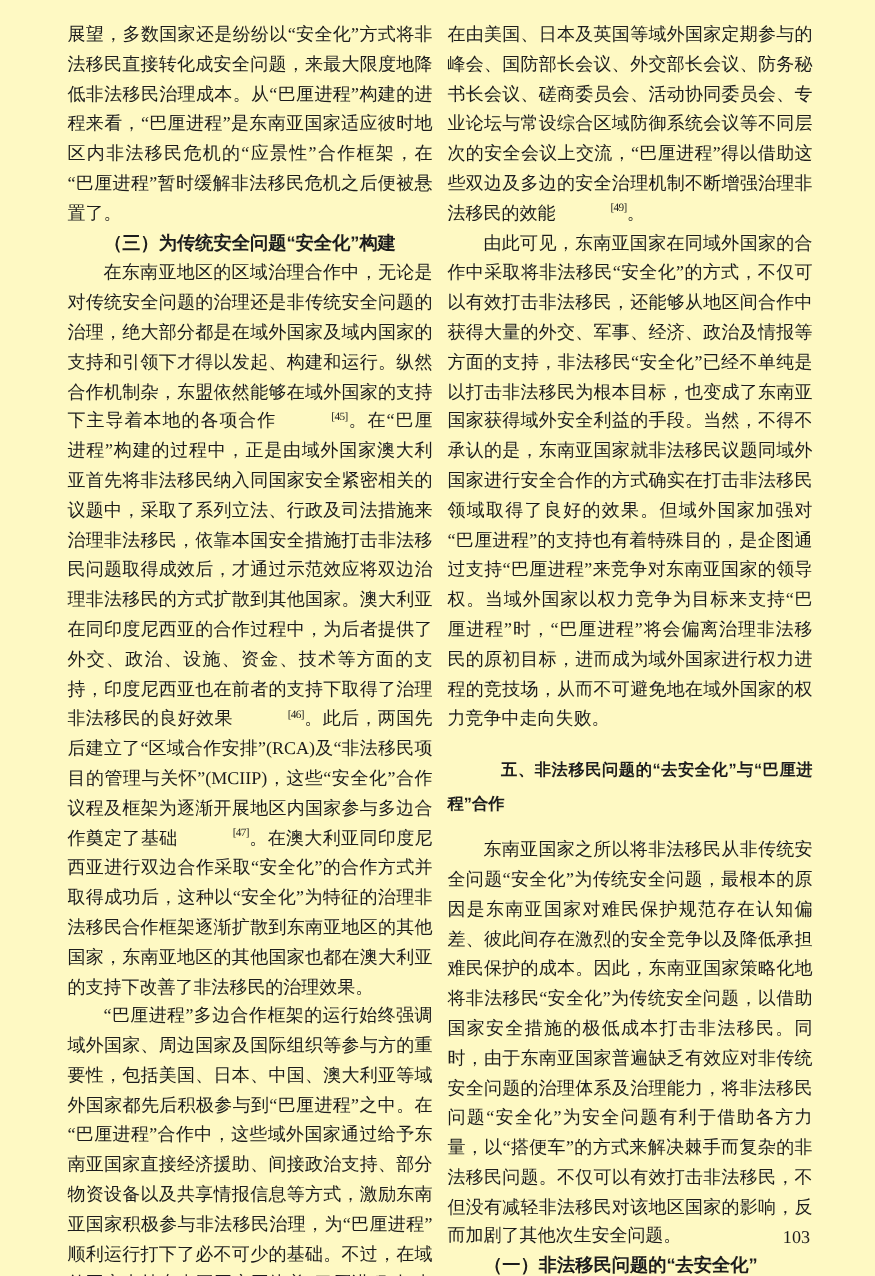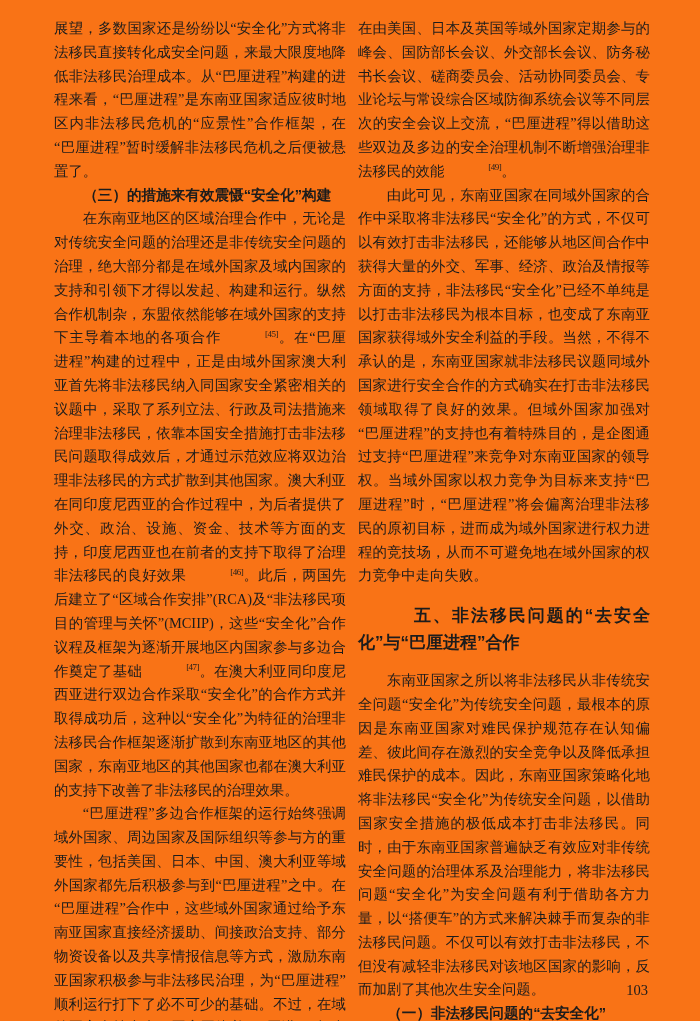--- a/index.html
+++ b/index.html
@@ -1,19 +1,19 @@
 <!DOCTYPE html>
 <html lang="zh"><head>
 <meta charset="utf-8">
 <style>
   html,body{margin:0;padding:0;background:#e8e8e8;}
   .page{
     position:relative;
     width:700px;height:1021px;
-    background:#f97316;
+    background:#fef9c3;
     margin:0 auto;
     overflow:hidden;
     font-family:"Liberation Serif","DejaVu Serif",serif;
     color:#1c1c1c;
   }
   .columns{
     position:absolute;
     left:54px;top:17px;
     width:596px;
     display:flex;
@@ -38,21 +38,21 @@
   h3.sub-heading{
     margin:0;
     font-size:14.6px;
     line-height:23.8px;
     font-weight:bold;
     text-indent:2em;
     font-family:"Liberation Sans","DejaVu Sans",sans-serif;
   }
   h2.section-heading{
     margin:14px 0 13px 0;
-    font-size:17px;
+    font-size:13px;
     line-height:27px;
     font-weight:bold;
     text-indent:3.3em;
     text-align:justify;
     font-family:"Liberation Sans","DejaVu Sans",sans-serif;
   }
   .page-number{
     position:absolute;
     right:52px;
     bottom:22px;
@@ -61,21 +61,21 @@
   }
 </style>
 </head>
 <body>
 
 <div class="page">
   <div class="columns">
 
     <div class="col">
       <p class="noindent">展望，多数国家还是纷纷以“安全化”方式将非法移民直接转化成安全问题，来最大限度地降低非法移民治理成本。从“巴厘进程”构建的进程来看，“巴厘进程”是东南亚国家适应彼时地区内非法移民危机的“应景性”合作框架，在“巴厘进程”暂时缓解非法移民危机之后便被悬置了。</p>
-      <h3 class="sub-heading">（三）的措施来有效震慑“安全化”构建</h3>
+      <h3 class="sub-heading">（三）为传统安全问题“安全化”构建</h3>
       <p>在东南亚地区的区域治理合作中，无论是对传统安全问题的治理还是非传统安全问题的治理，绝大部分都是在域外国家及域内国家的支持和引领下才得以发起、构建和运行。纵然合作机制杂，东盟依然能够在域外国家的支持下主导着本地的各项合作<sup>[45]</sup>。在“巴厘进程”构建的过程中，正是由域外国家澳大利亚首先将非法移民纳入同国家安全紧密相关的议题中，采取了系列立法、行政及司法措施来治理非法移民，依靠本国安全措施打击非法移民问题取得成效后，才通过示范效应将双边治理非法移民的方式扩散到其他国家。澳大利亚在同印度尼西亚的合作过程中，为后者提供了外交、政治、设施、资金、技术等方面的支持，印度尼西亚也在前者的支持下取得了治理非法移民的良好效果<sup>[46]</sup>。此后，两国先后建立了“区域合作安排”(RCA)及“非法移民项目的管理与关怀”(MCIIP)，这些“安全化”合作议程及框架为逐渐开展地区内国家参与多边合作奠定了基础<sup>[47]</sup>。在澳大利亚同印度尼西亚进行双边合作采取“安全化”的合作方式并取得成功后，这种以“安全化”为特征的治理非法移民合作框架逐渐扩散到东南亚地区的其他国家，东南亚地区的其他国家也都在澳大利亚的支持下改善了非法移民的治理效果。</p>
       <p>“巴厘进程”多边合作框架的运行始终强调域外国家、周边国家及国际组织等参与方的重要性，包括美国、日本、中国、澳大利亚等域外国家都先后积极参与到“巴厘进程”之中。在“巴厘进程”合作中，这些域外国家通过给予东南亚国家直接经济援助、间接政治支持、部分物资设备以及共享情报信息等方式，激励东南亚国家积极参与非法移民治理，为“巴厘进程”顺利运行打下了必不可少的基础。不过，在域外国家支持东南亚国家围绕着“巴厘进程”打击非法移民的过程中，美国、日本及印度等域外国家逐渐将非法移民问题治理纳入美国主导的地区安全合作之中，通过定期的军事演习、反恐演练、海盗打击及其他军事合作项目，以更加“安全化”的措施来有效震慑、打击和治理非法移民。治理非法移民的议题也先后出现</p>
     </div>
 
     <div class="col">
       <p class="noindent">在由美国、日本及英国等域外国家定期参与的峰会、国防部长会议、外交部长会议、防务秘书长会议、磋商委员会、活动协同委员会、专业论坛与常设综合区域防御系统会议等不同层次的安全会议上交流，“巴厘进程”得以借助这些双边及多边的安全治理机制不断增强治理非法移民的效能<sup>[49]</sup>。</p>
       <p>由此可见，东南亚国家在同域外国家的合作中采取将非法移民“安全化”的方式，不仅可以有效打击非法移民，还能够从地区间合作中获得大量的外交、军事、经济、政治及情报等方面的支持，非法移民“安全化”已经不单纯是以打击非法移民为根本目标，也变成了东南亚国家获得域外安全利益的手段。当然，不得不承认的是，东南亚国家就非法移民议题同域外国家进行安全合作的方式确实在打击非法移民领域取得了良好的效果。但域外国家加强对“巴厘进程”的支持也有着特殊目的，是企图通过支持“巴厘进程”来竞争对东南亚国家的领导权。当域外国家以权力竞争为目标来支持“巴厘进程”时，“巴厘进程”将会偏离治理非法移民的原初目标，进而成为域外国家进行权力进程的竞技场，从而不可避免地在域外国家的权力竞争中走向失败。</p>
       <h2 class="section-heading">五、非法移民问题的“去安全化”与“巴厘进程”合作</h2>
       <p>东南亚国家之所以将非法移民从非传统安全问题“安全化”为传统安全问题，最根本的原因是东南亚国家对难民保护规范存在认知偏差、彼此间存在激烈的安全竞争以及降低承担难民保护的成本。因此，东南亚国家策略化地将非法移民“安全化”为传统安全问题，以借助国家安全措施的极低成本打击非法移民。同时，由于东南亚国家普遍缺乏有效应对非传统安全问题的治理体系及治理能力，将非法移民问题“安全化”为安全问题有利于借助各方力量，以“搭便车”的方式来解决棘手而复杂的非法移民问题。不仅可以有效打击非法移民，不但没有减轻非法移民对该地区国家的影响，反而加剧了其他次生安全问题。</p>
       <h3 class="sub-heading">（一）非法移民问题的“去安全化”</h3>

